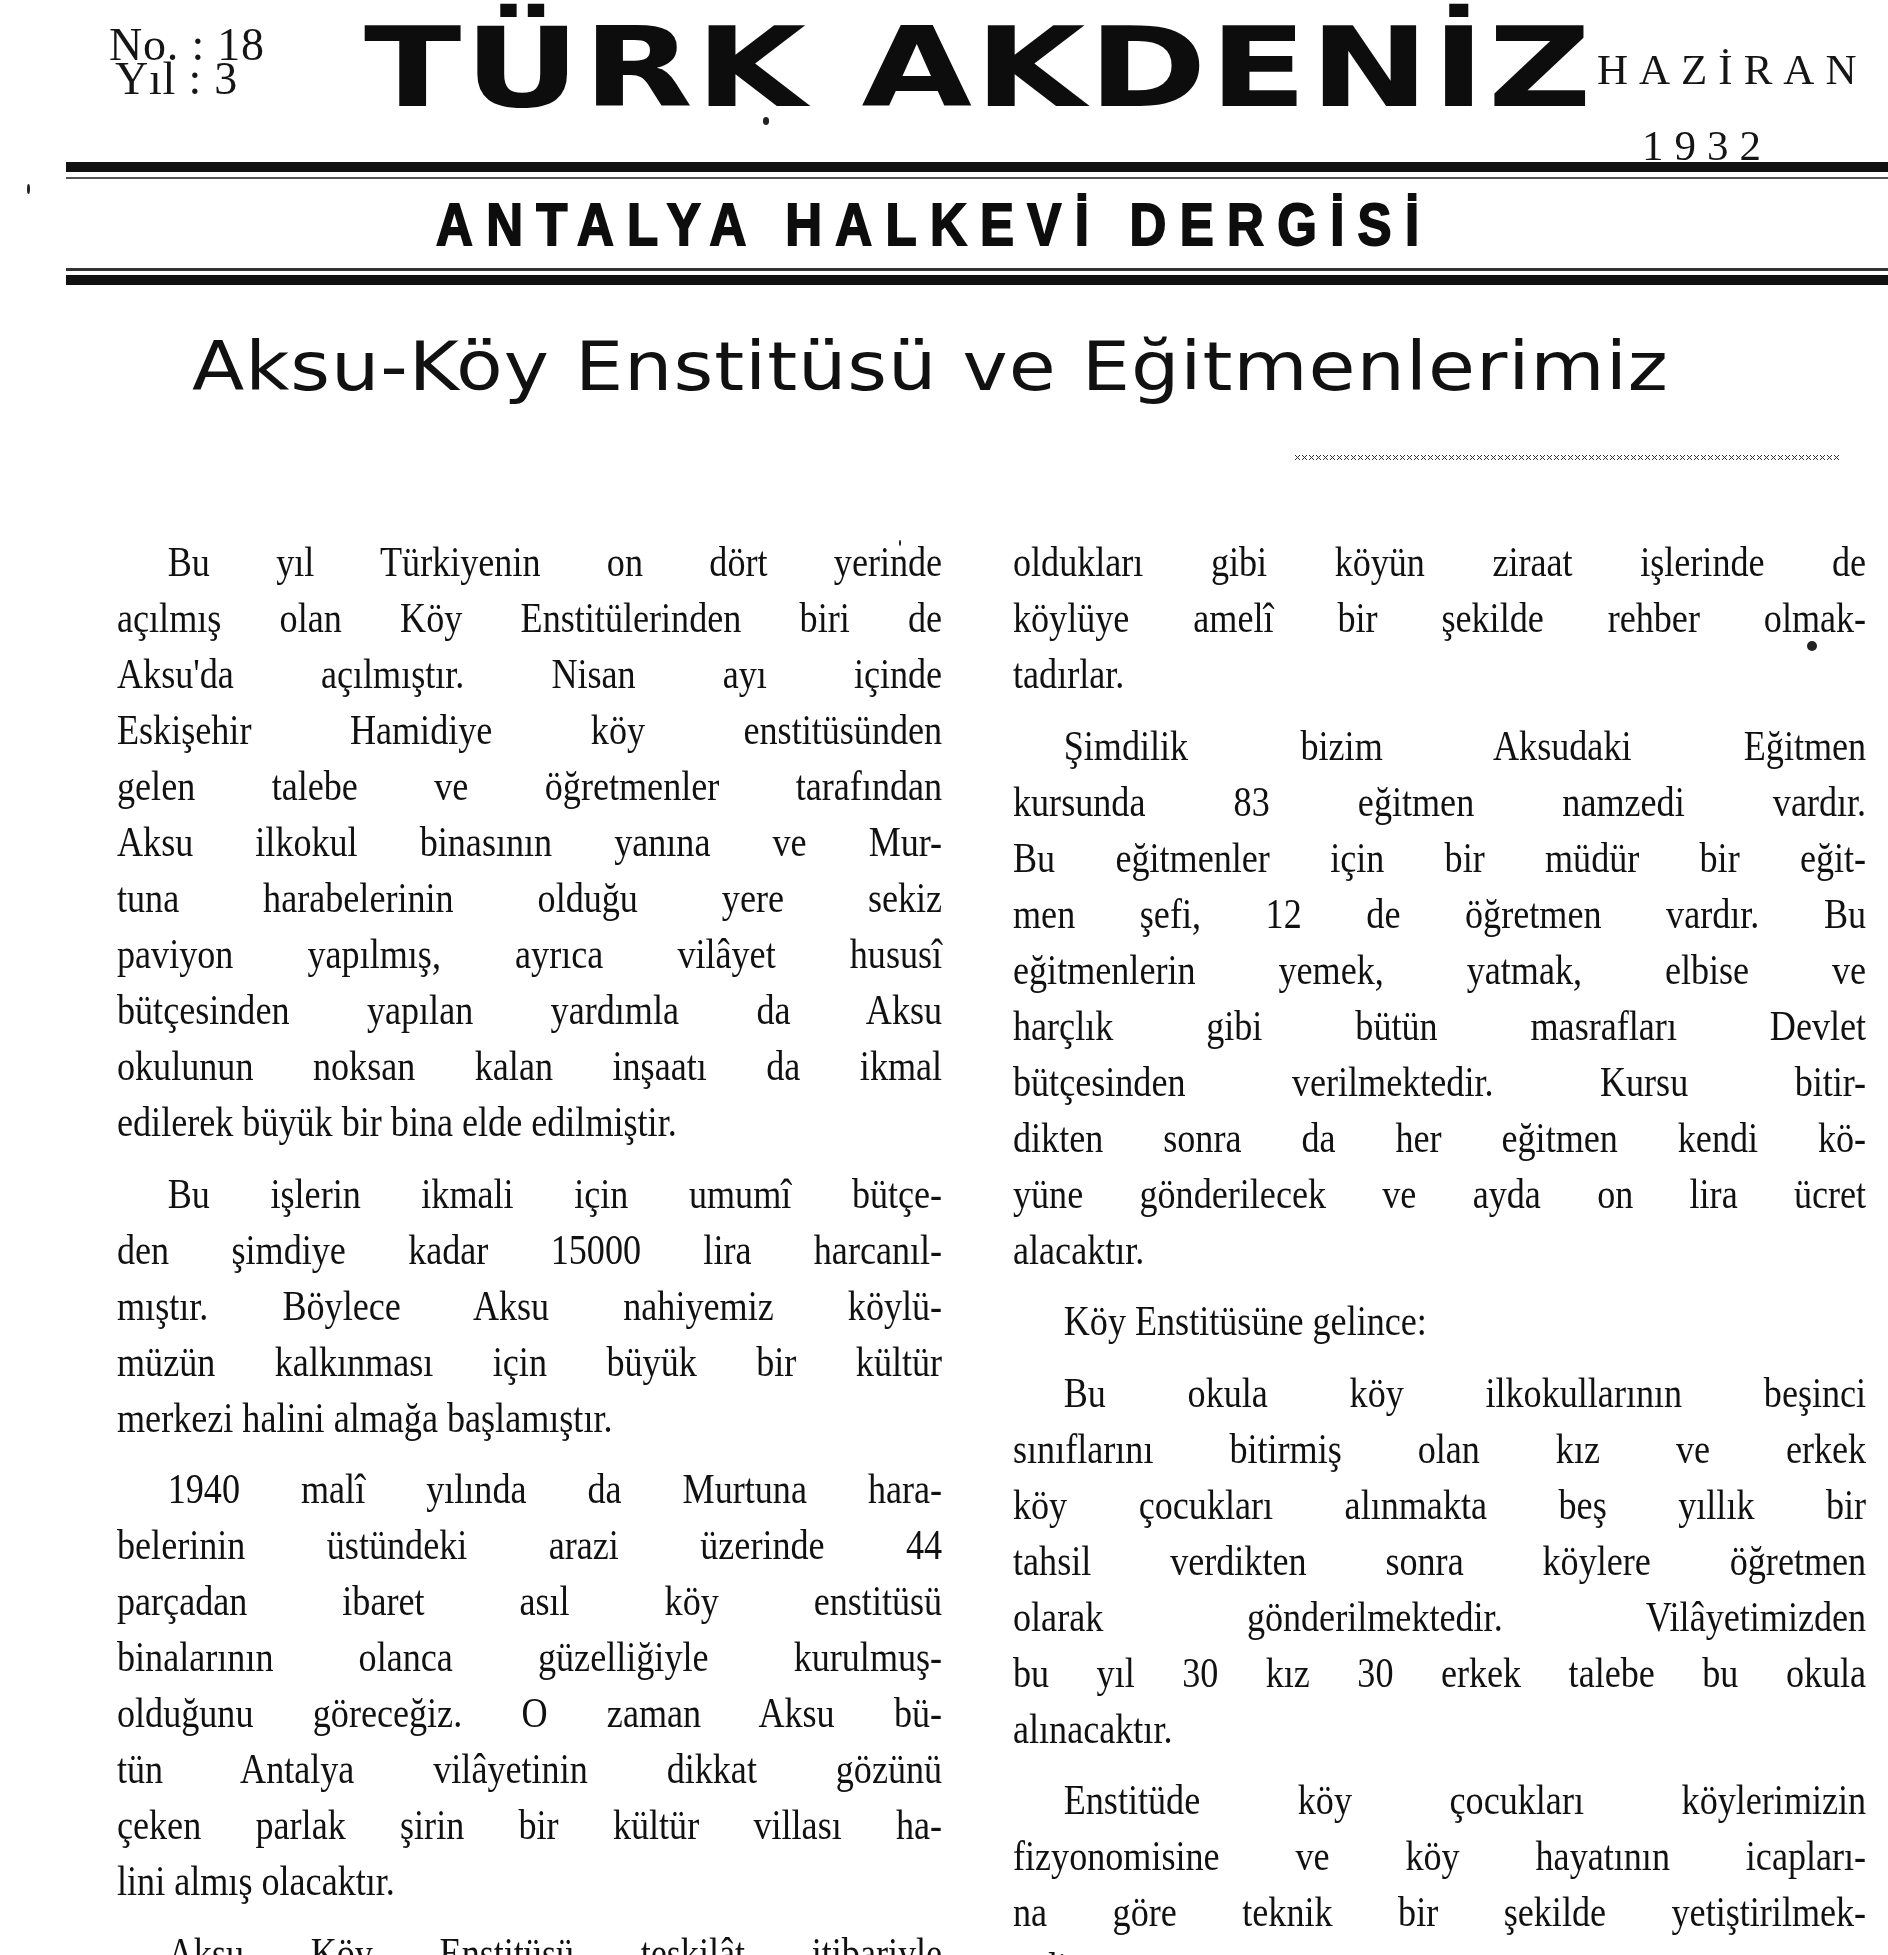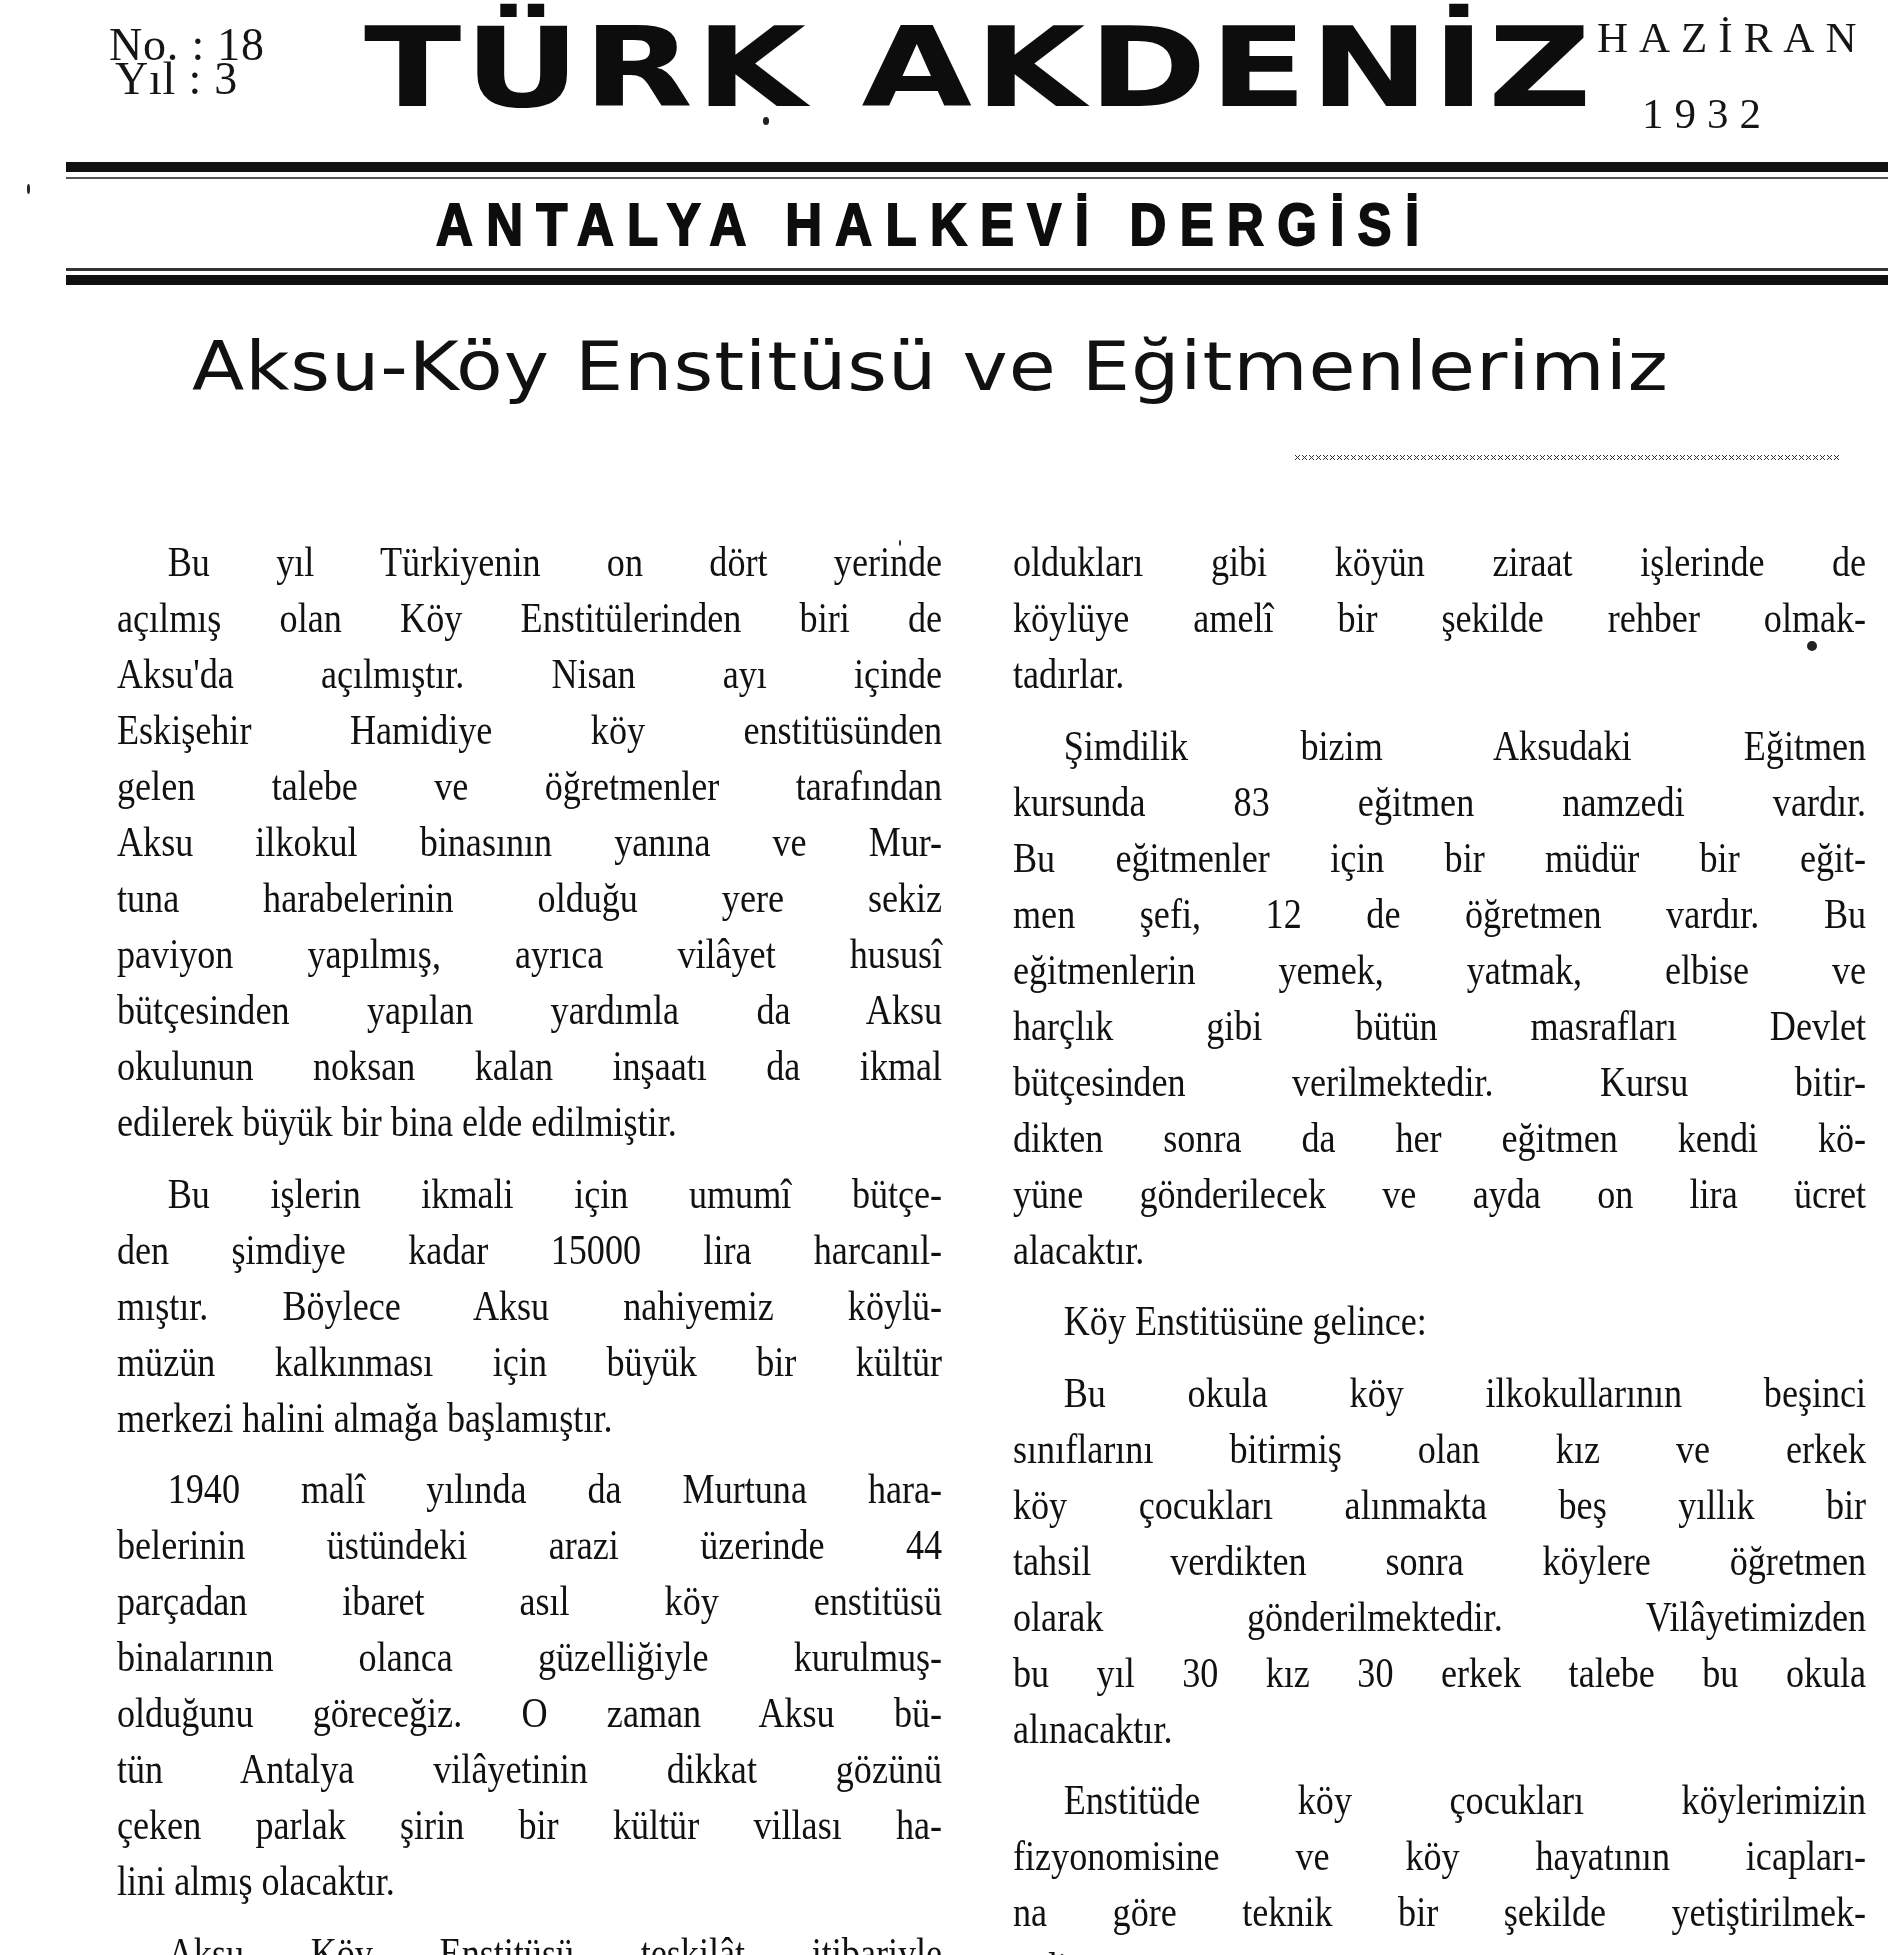--- a/index.html
+++ b/index.html
@@ -1,20 +1,20 @@
 <!DOCTYPE html>
 <html style="font-size:6.3px"><head>
 <meta charset="utf-8">
 <style>
   html, body { margin: 0; padding: 0; background: #ffffff; }
   body { width: 1888px; height: 2561px; position: relative; overflow: hidden; color: #111; }
   .abs { position: absolute; }
   .masthead-small { font-family: "Liberation Serif", "DejaVu Serif", serif; font-size: 46px; line-height: 1; letter-spacing: 0.8px; color: #151515; }
   .masthead-title { font-family: "DejaVu Sans", "Liberation Sans", sans-serif; font-weight: 900; font-size: 117px; line-height: 1; letter-spacing: 2.3px; color: #0d0d0d; transform: scaleX(1.22) scaleY(0.95); transform-origin: left top; }
-  .masthead-date { font-family: "Liberation Serif", "DejaVu Serif", serif; font-size: 43px; line-height: 1; letter-spacing: 11px; color: #151515; }
+  .masthead-date { font-family: "Liberation Serif", "DejaVu Serif", serif; font-size: 43px; line-height: 1; letter-spacing: 11px; color: #151515; margin-top: 32px; }
   .rule { position: absolute; background: #111; }
   .subtitle { font-family: "Liberation Sans", "DejaVu Sans", sans-serif; font-weight: 700; font-size: 51px; line-height: 1; letter-spacing: 13.3px; color: #0d0d0d; transform: scaleY(1.15); transform-origin: left top;
               -webkit-text-stroke: 1.6px #0d0d0d; }
   .article-title { font-family: "DejaVu Sans", "Liberation Sans", sans-serif; font-weight: 400; font-size: 67px; line-height: 1; letter-spacing: 0.8px; color: #111; transform: scaleX(1.14); transform-origin: left top; }
   .byline { font-family: "DejaVu Sans", "Liberation Sans", sans-serif; font-size: 34px; line-height: 1; letter-spacing: 1.6px; color: #111; }
   .byline-zigzag { height: 5.5px; margin-top: 4.7px;
     background-image: linear-gradient(135deg, transparent 45%, #333 45%, #333 55%, transparent 55%),
                       linear-gradient(45deg, transparent 45%, #333 45%, #333 55%, transparent 55%);
     background-size: 7px 5.5px; background-repeat: repeat-x; }
   .column { position: absolute; top: 534px; font-family: "Liberation Serif", "DejaVu Serif", serif; font-size: 42px; line-height: 56px; color: #111; }

